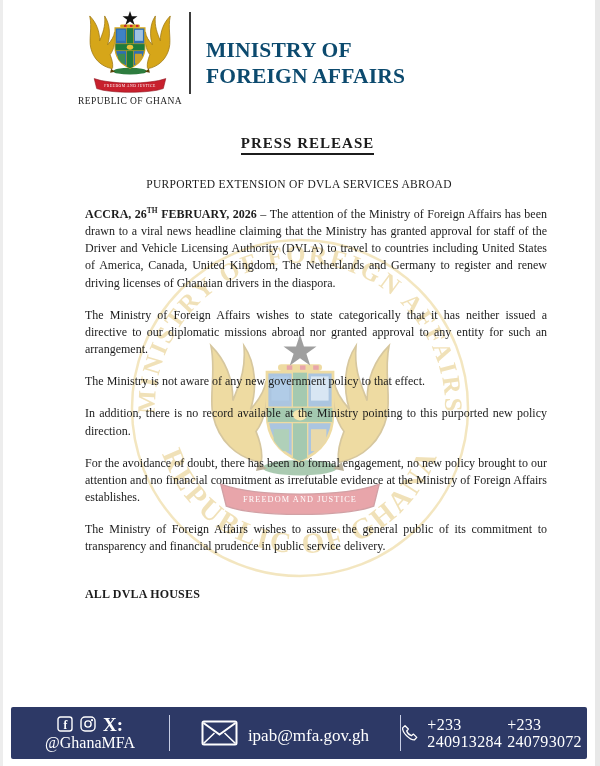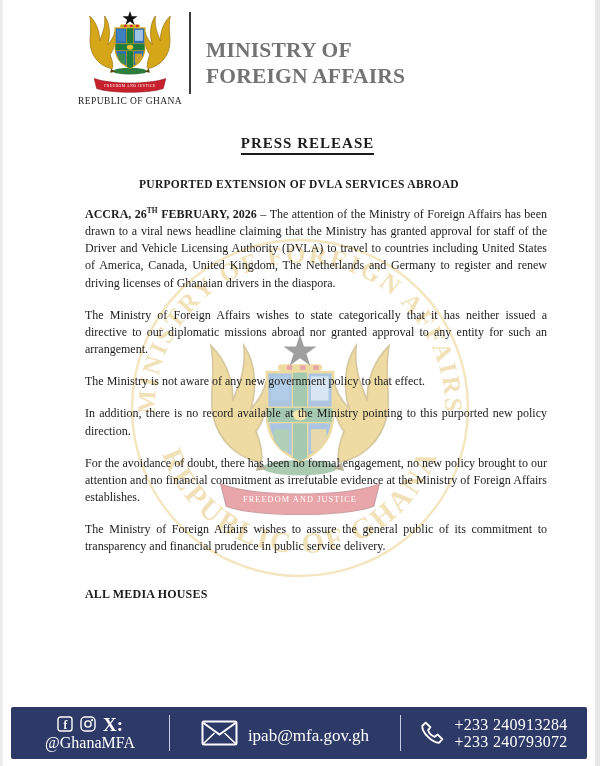--- a/index.html
+++ b/index.html
@@ -39,33 +39,33 @@
     margin-top:1px; font-size:9.5px; letter-spacing:0.4px;
     color:#222; white-space:nowrap;
   }
   .header-divider {
     width:2px; height:82px; background:#3c3c3c;
     margin:4px 0 0 4px; flex:0 0 auto;
   }
   .ministry-name {
     margin:30px 0 0 15px;
     font-size:21.5px; font-weight:bold; line-height:1.2;
-    color:#737373; letter-spacing:0.2px;
+    color:#0c4a6e; letter-spacing:0.2px;
   }
   
   .doc-title-wrap { position:relative; z-index:1; text-align:center; margin-top:26px;padding-left:17px; }
   .doc-title {
     display:inline-block;
     font-size:15px; font-weight:bold; letter-spacing:1px;
     border-bottom:2px solid #1c1c1c; padding-bottom:1px;
   }
   .doc-subject {
     position:relative; z-index:1;
     text-align:center; margin-top:23px;
-    font-size:11.5px; font-weight:bold; letter-spacing:0.3px;
+    font-size:11.5px; font-weight:normal; letter-spacing:0.3px;
   }
   
   .doc-body {
     position:relative; z-index:1;
     margin:16px 48px 0 82px;
     font-size:12px; line-height:1.43;
     text-align:justify;
   }
   .doc-body p { margin:0 0 15px 0; }
   .dateline { font-weight:bold; }
@@ -80,21 +80,21 @@
   }
   .footer .vdiv { width:1px; height:36px; background:#c7cde4; flex:0 0 auto; }
   .f-section { display:flex; align-items:center; justify-content:center; }
   .f-social { flex:0 0 158px; flex-direction:column; gap:0; }
   .f-social .icon-row { display:flex; align-items:center; gap:7px; height:20px; }
   .x-glyph { font-weight:bold; font-size:19px; line-height:1; }
   .social-handle { font-size:16px; line-height:1.1; }
   .f-email { flex:0 0 230px; gap:10px;align-items:flex-end; }
   .email-text { font-size:17px; }
   .f-phone { flex:1 1 auto; gap:8px; }
-  .phone-lines { display:flex; flex-direction:column; }
+  .phone-lines { display:flex; }
   .phone-lines span { font-size:16px; line-height:1.07; letter-spacing:0.3px; }
 </style>
 </head>
 <body>
 
 <svg width="0" height="0" style="position:absolute" aria-hidden="true">
   <defs>
     <clipPath id="shieldClip">
       <path d="M70,40 h60 v38 c0,24 -13,36 -30,43 c-17,-7 -30,-19 -30,-43 Z"></path>
     </clipPath>
@@ -169,21 +169,21 @@
 
   <div class="doc-body">
     <p>
       <span class="dateline"><span>ACCRA, 26</span><sup>TH</sup><span> FEBRUARY, 2026</span></span><span> – </span><span>The attention of the Ministry of Foreign Affairs has been drawn to a viral news headline claiming that the Ministry has granted approval for staff of the Driver and Vehicle Licensing Authority (DVLA) to travel to countries including United States of America, Canada, United Kingdom, The Netherlands and Germany to register and renew driving licenses of Ghanaian drivers in the diaspora.</span>
     </p>
     <p>The Ministry of Foreign Affairs wishes to state categorically that it has neither issued a directive to our diplomatic missions abroad nor granted approval to any entity for such an arrangement.</p>
     <p>The Ministry is not aware of any new government policy to that effect.</p>
     <p>In addition, there is no record available at the Ministry pointing to this purported new policy direction.</p>
     <p>For the avoidance of doubt, there has been no formal engagement, no new policy brought to our attention and no financial commitment as irrefutable evidence at the Ministry of Foreign Affairs establishes.</p>
     <p>The Ministry of Foreign Affairs wishes to assure the general public of its commitment to transparency and financial prudence in public service delivery.</p>
-    <p class="addressee">ALL MEDIA HOUSES</p>
+    <p class="addressee">ALL DVLA HOUSES</p>
   </div>
 
   <div class="footer">
     <div class="f-section f-social">
       <div class="icon-row">
         <svg width="16" height="16" viewBox="0 0 16 16">
           <rect x="1" y="1" width="14" height="14" rx="2.5" fill="none" stroke="#fff" stroke-width="1.4"></rect>
           <text x="8.5" y="12.5" text-anchor="middle" font-size="11.5" font-weight="bold" fill="#fff" font-family="Liberation Serif, serif">f</text>
         </svg>
         <svg width="16" height="16" viewBox="0 0 16 16">

